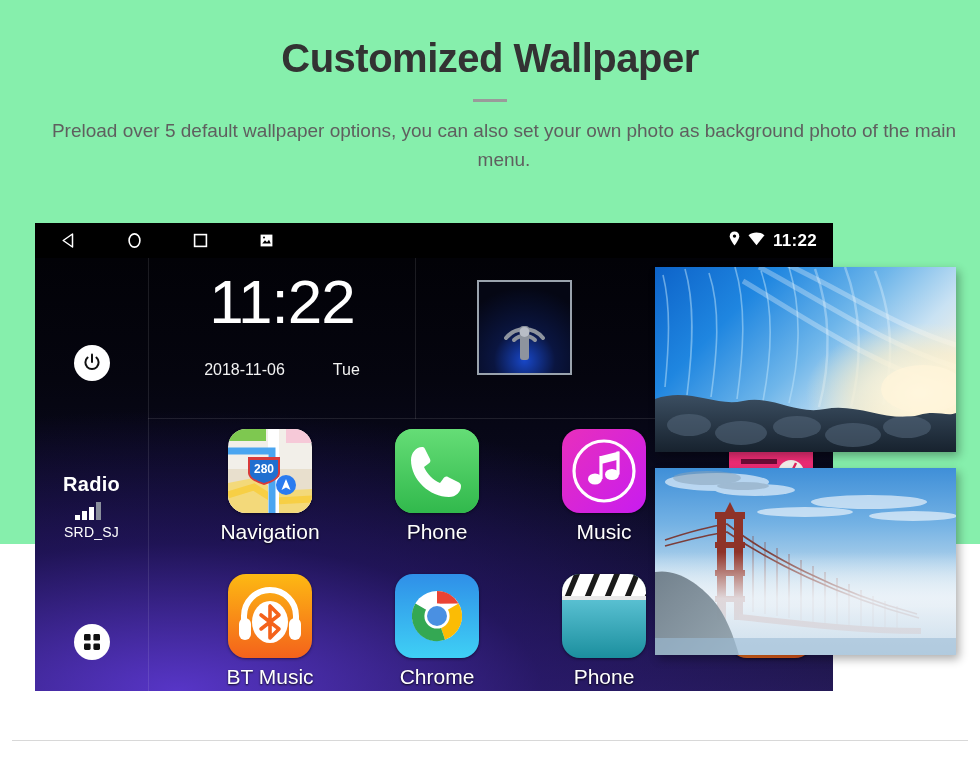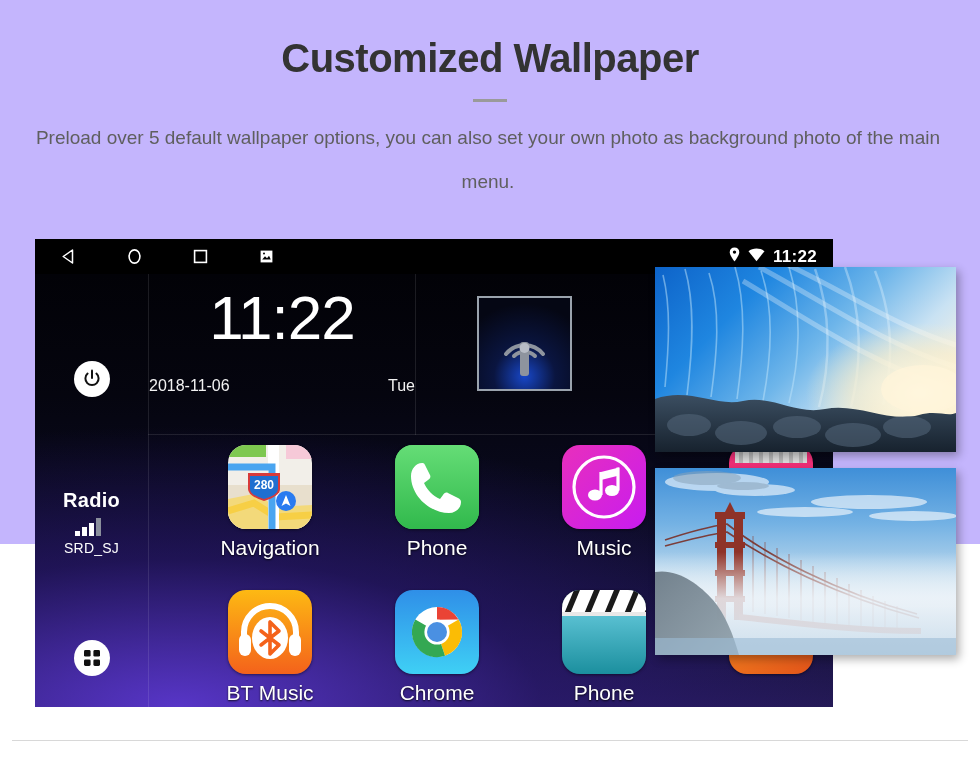--- a/index.html
+++ b/index.html
@@ -4,46 +4,45 @@
 <style>
   * { box-sizing: border-box; margin: 0; padding: 0; }
   html, body {
     width: 980px; height: 758px;
     background: #ffffff;
     font-family: "Liberation Sans", sans-serif;
     overflow: hidden;
   }
 
   
-  .page { position: relative; width: 980px; height: 544px; background: #c4b5fd; }
+  .page { position: relative; width: 980px; height: 544px; background: #86efac; }
 
   .hero-title {
     position: absolute; top: 36px; left: 0; width: 980px;
     text-align: center;
     font-size: 40px; font-weight: bold; color: #333333;
     letter-spacing: -0.5px;
     font-family: "Liberation Sans", sans-serif;
   }
   .title-rule {
     position: absolute; top: 99px; left: 50%; transform: translateX(-50%);
     width: 34px; height: 3px; background: #9a9a9a;
   }
   .hero-sub {
-    position: absolute; top: 116px; left: 28px; width: 920px;
+    position: absolute; top: 116px; left: 44px; width: 920px;
     text-align: center;
-    font-size: 19px; line-height: 44px; color: #5f5f5f; font-weight: 400;
+    font-size: 19px; line-height: 29px; color: #5f5f5f; font-weight: 400;
   }
 
   
   .device {
     position: absolute; left: 35px; top: 223px;
     width: 798px; height: 468px;
     background: #000;
     overflow: hidden;
-    margin-top: 16px;
   }
 
   .statusbar {
     position: absolute; left: 0; top: 0; width: 798px; height: 35px;
     background: #000; color: #ffffff;
   }
   .sb-nav { position: absolute; left: 0; top: 0; height: 35px; display: flex; align-items: center; }
   .sb-btn { width: 66px; height: 35px; display: flex; align-items: center; justify-content: center; }
   .sb-right {
     position: absolute; right: 16px; top: 0; height: 35px;
@@ -77,21 +76,21 @@
   .wifi-ssid { font-size: 14px; font-weight: 400; letter-spacing: 0.2px; }
 
   
   .clock-pane { position: absolute; left: 114px; top: 0; width: 266px; height: 160px; color: #fff; }
   .clock-time {
     position: absolute; left: 0; top: 13px; width: 266px; text-align: center;
     font-size: 62px; font-weight: 300; letter-spacing: -1px; line-height: 1;
   }
   .clock-meta {
     position: absolute; left: 0; top: 103px; width: 266px;
-    display: flex; justify-content: space-between; gap: 48px;
+    display: flex; justify-content: center; gap: 48px;
     font-size: 16px; color: #f2f2f2;
   }
 
   
   .media-pane { position: absolute; left: 381px; top: 0; width: 417px; height: 160px; }
   .media-art {
     position: absolute; left: 61px; top: 22px; width: 95px; height: 95px;
     border: 2px solid #9aa3ad;
     background: radial-gradient(80% 80% at 50% 86%, #1847c8 0%, #0a1540 42%, #050714 100%);
     overflow: hidden;

